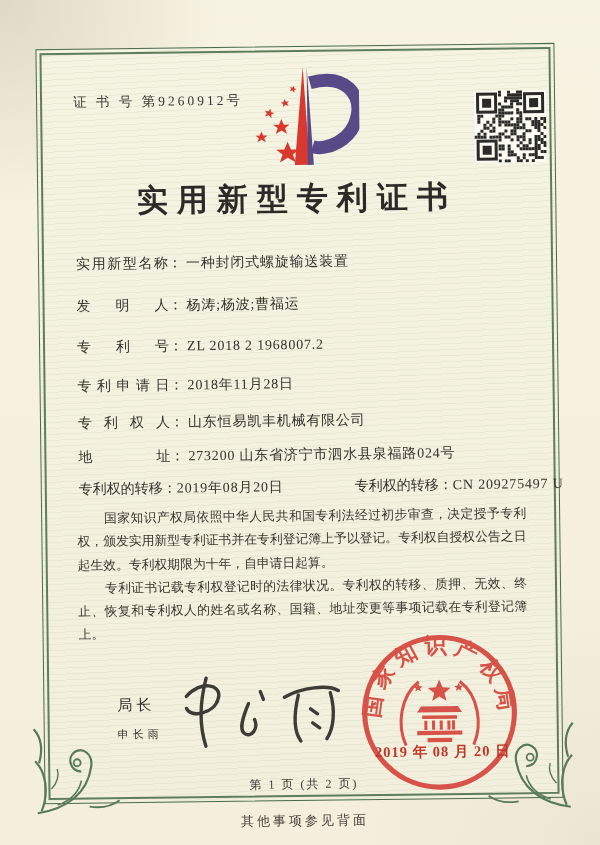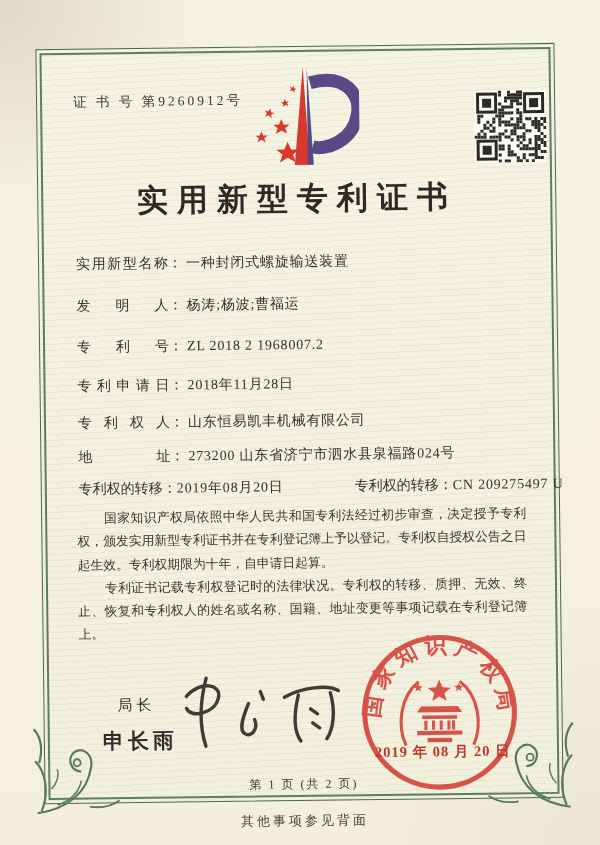--- a/index.html
+++ b/index.html
@@ -28,21 +28,21 @@
   .field-row{left:37px;font-size:14px;color:#35322d;white-space:nowrap;}
   .field-label{display:inline-block;width:92px;text-align:justify;text-align-last:justify;color:#35322d;}
   .field-colon{display:inline-block;margin:0 4px 0 0;}
   .field-value{letter-spacing:0.8px;}
   .grant-row{left:37px;top:431px;font-size:14px;color:#35322d;white-space:nowrap;}
   .grant-no{position:absolute;left:276px;top:0;white-space:nowrap;}
   .body-text{left:35px;top:458px;width:449px;font-size:12.8px;line-height:1.82;
              color:#3a362f;text-align:justify;}
   .body-text p{margin:0;text-indent:2.1em;}
   .sig-title{left:73px;top:647px;font-size:15px;letter-spacing:4px;color:#2f2d29;}
-  .sig-name{left:58px;top:678px;font-size:21px;letter-spacing:4px;color:#2f2d29;font-weight:bold;}
+  .sig-name{left:73px;top:678px;font-size:11px;letter-spacing:4px;color:#2f2d29;}
   .sig-script{left:128px;top:622px;}
   .seal{left:313px;top:585px;opacity:0.92;}
   .seal-date{left:330px;top:697px;font-size:14.5px;font-weight:600;color:#c03527;
              letter-spacing:1px;white-space:nowrap;}
   .page-info{left:0;right:0;top:729px;text-align:center;font-size:12px;letter-spacing:2px;color:#3a3833;}
   .back-note{position:absolute;left:0;right:0;top:812px;text-align:center;font-size:13px;
              letter-spacing:3px;color:#45423b;}
   .logo{left:200px;top:14px;}
   .qr{left:437px;top:46px;}
   .corner{position:absolute;width:100px;height:100px;}

